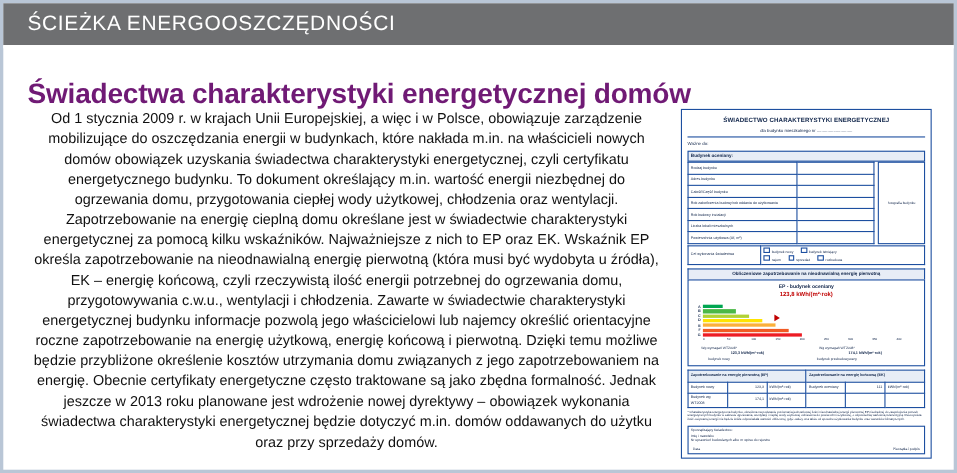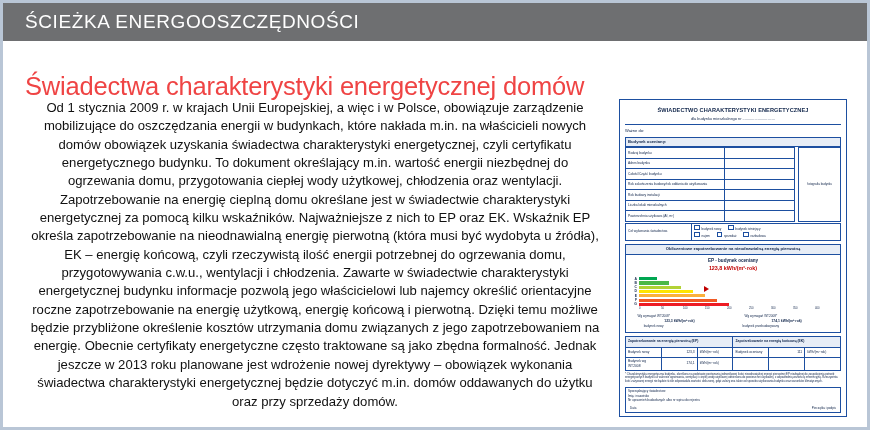--- a/index.html
+++ b/index.html
@@ -47,22 +47,22 @@
     height: 3px;
     background: #ffffff;
   }
   
   .title {
     position: absolute;
     left: 22px;
     top: 52px;
     width: 830px;
     font-size: 25.5px;
-    font-weight: normal;
-    color: #ef4444;
+    font-weight: bold;
+    color: #701a75;
     letter-spacing: -0.2px;
   }
   
   .body-col {
     position: absolute;
     left: 24px;
     top: 96px;
     width: 576px;
     font-size: 13.1px;
     line-height: 18.35px;

